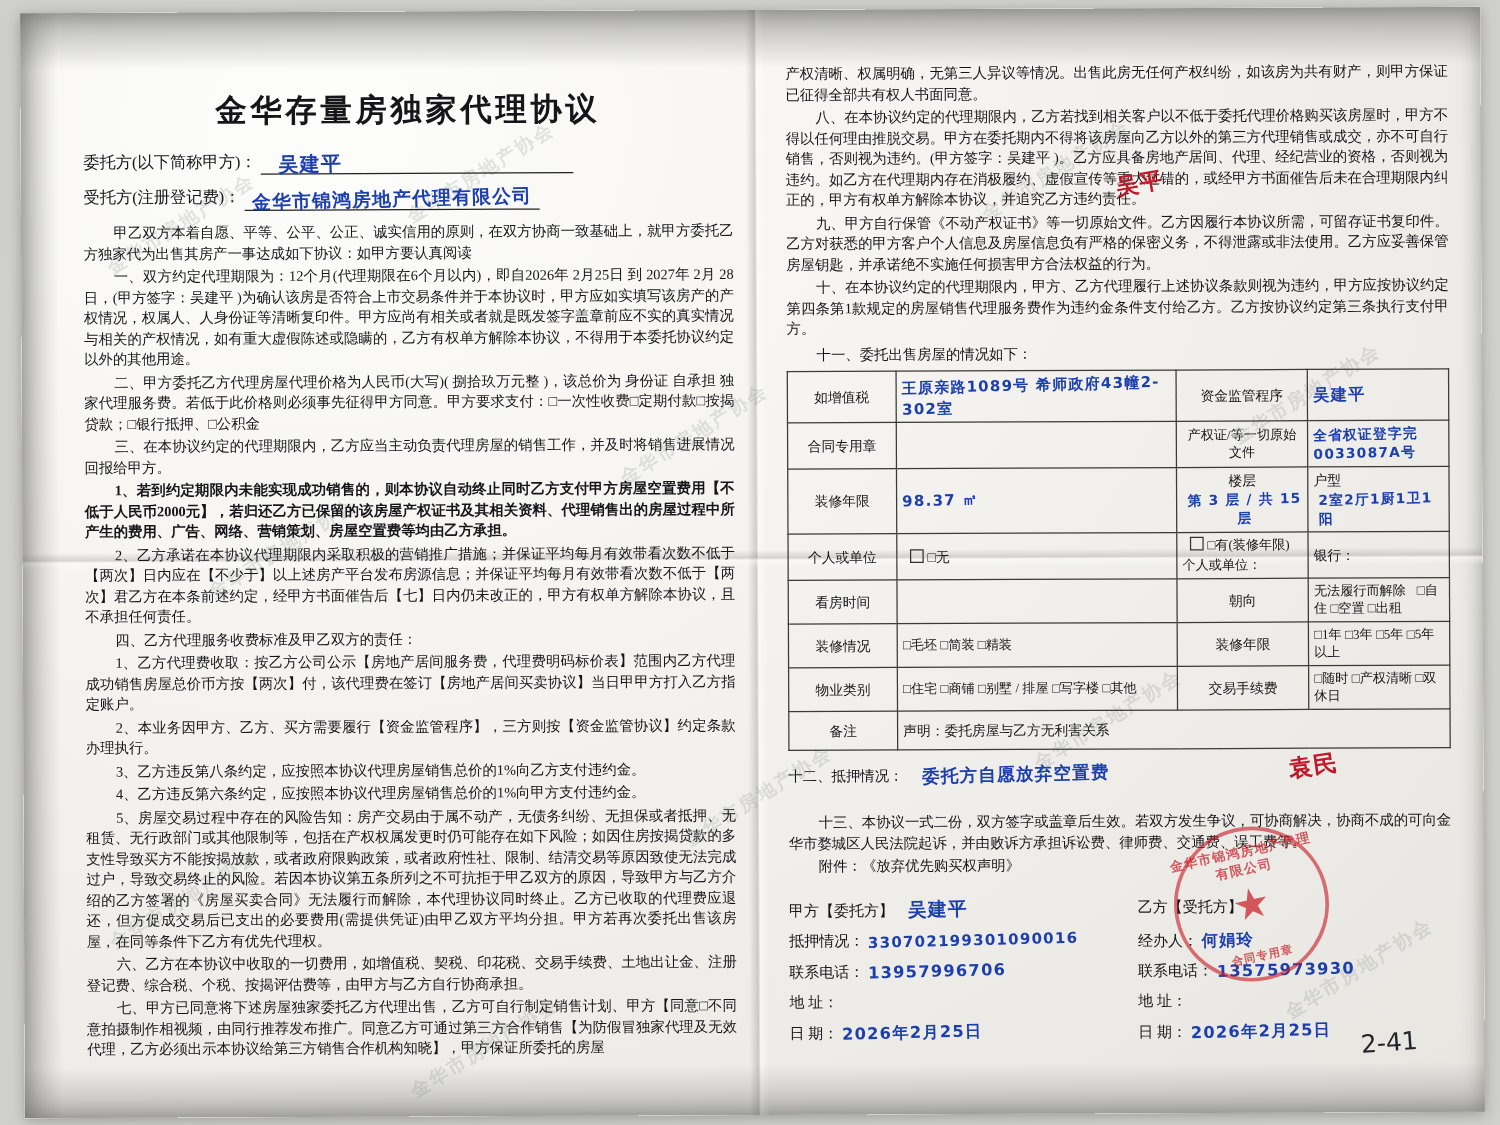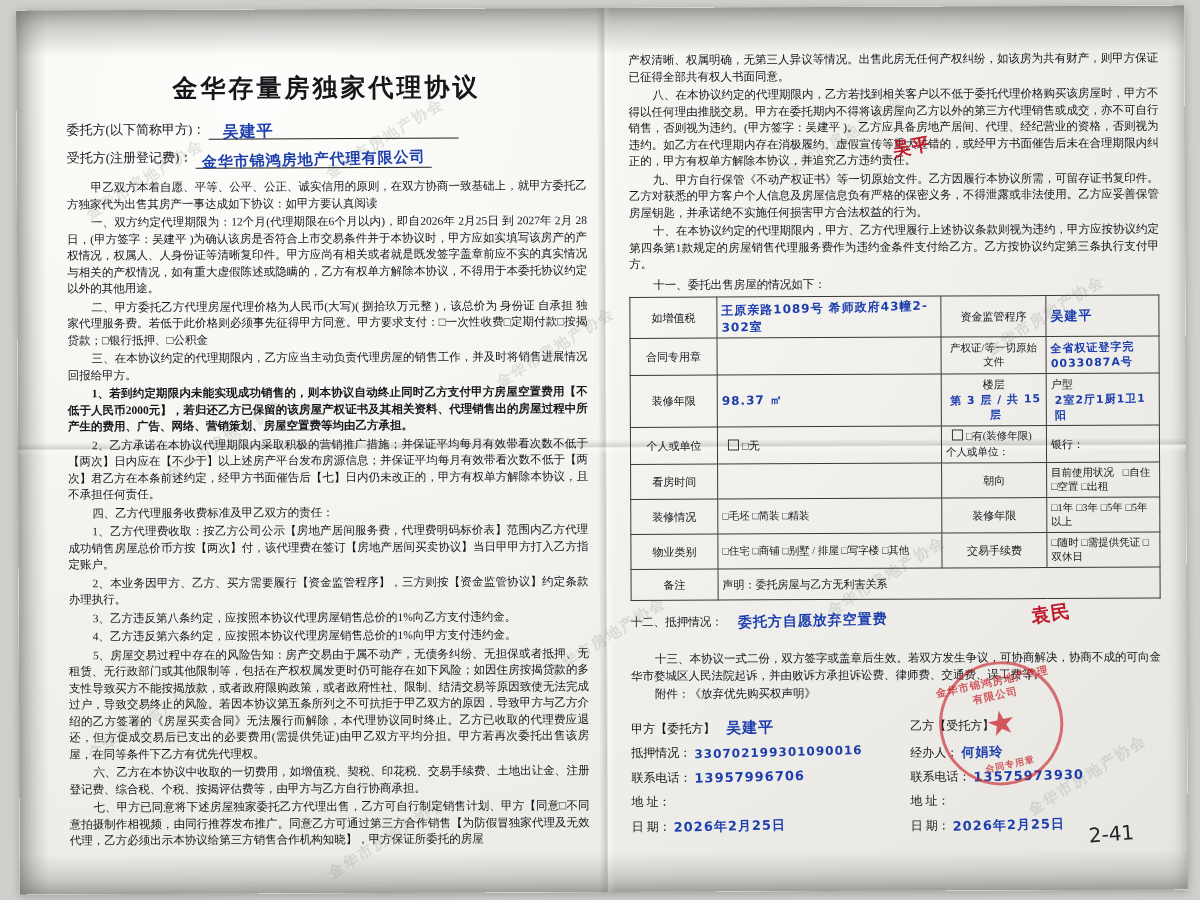--- a/index.html
+++ b/index.html
@@ -189,35 +189,35 @@
           <div><span class="cb"></span><span>□有(装修年限)</span></div>
           <div style="margin-top:2px">个人或单位：</div>
         </td>
         <td>银行：</td>
       </tr>
       <tr>
         <td class="lbl">看房时间</td>
         <td></td>
         <td class="lbl">朝向</td>
         <td>
-          <span style="font-size:10.5px">目前使用状况</span>
+          <span style="font-size:10.5px">无法履行而解除</span>
           <span class="smallnote" style="margin-left:6px">□自住 □空置 □出租</span>
         </td>
       </tr>
       <tr>
         <td class="lbl">装修情况</td>
         <td class="smallnote">□毛坯 □简装 □精装</td>
         <td class="lbl">装修年限</td>
         <td class="smallnote">□1年 □3年 □5年 □5年以上</td>
       </tr>
       <tr>
         <td class="lbl">物业类别</td>
         <td class="smallnote">□住宅 □商铺 □别墅 / 排屋 □写字楼 □其他</td>
         <td class="lbl">交易手续费</td>
-        <td class="smallnote">□随时 □需提供凭证  □双休日</td>
+        <td class="smallnote">□随时 □产权清晰  □双休日</td>
       </tr>
       <tr>
         <td class="lbl">备注</td>
         <td colspan="3">声明：委托房屋与乙方无利害关系</td>
       </tr>
     </tbody>
       </table>
 
     <p class="line" style="margin-top:12px;position:relative;height:26px">
       <span>十二、抵押情况：</span>

